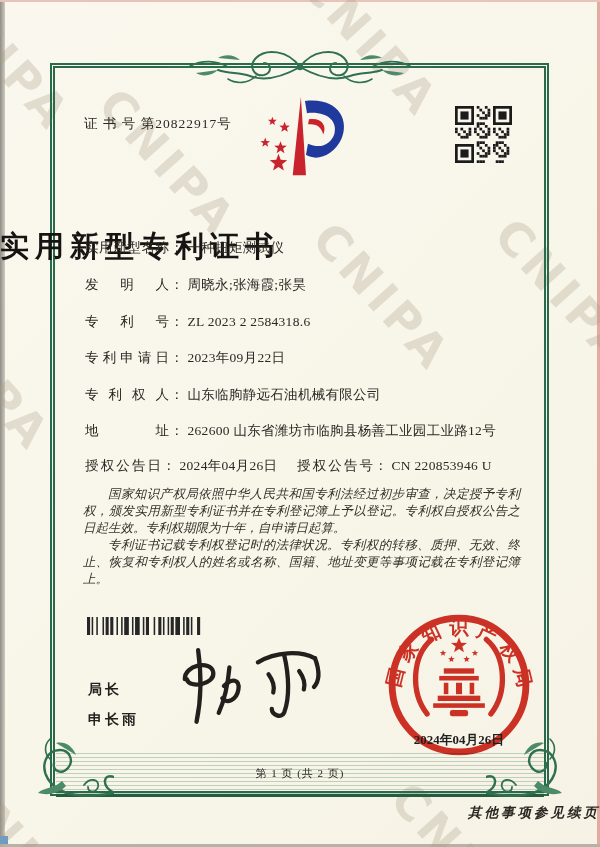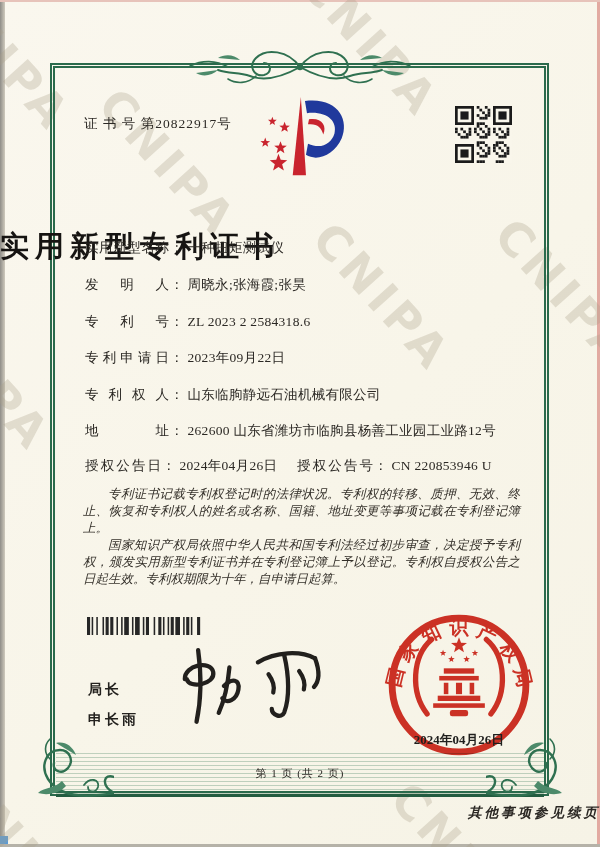--- a/index.html
+++ b/index.html
@@ -271,22 +271,22 @@
     </div>
     <div class="frow" style="top:218px;width:470px">
       <span class="flabel-sm">授权公告日</span><span class="fcolon">：</span><span class="fvalue">2024年04月26日</span>
       <span class="pair2">
         <span class="flabel-sm">授权公告号</span><span class="fcolon">：</span><span class="fvalue">CN 220853946 U</span>
       </span>
     </div>
   </div>
 
   <div class="paras">
+    <p>国家知识产权局依照中华人民共和国专利法经过初步审查，决定授予专利权，颁发实用新型专利证书并在专利登记簿上予以登记。专利权自授权公告之日起生效。专利权期限为十年，自申请日起算。</p>
     <p>专利证书记载专利权登记时的法律状况。专利权的转移、质押、无效、终止、恢复和专利权人的姓名或名称、国籍、地址变更等事项记载在专利登记簿上。</p>
-    <p>国家知识产权局依照中华人民共和国专利法经过初步审查，决定授予专利权，颁发实用新型专利证书并在专利登记簿上予以登记。专利权自授权公告之日起生效。专利权期限为十年，自申请日起算。</p>
   </div>
 
   <svg class="barcode" viewBox="0 0 152 18" preserveAspectRatio="none">
     <g id="bars" fill="#262626">
         <rect x="0" y="0" width="3.1" height="18"></rect>
         <rect x="4.65" y="0" width="1.55" height="18"></rect>
         <rect x="9.3" y="0" width="1.55" height="18"></rect>
         <rect x="15.500000000000002" y="0" width="1.55" height="18"></rect>
         <rect x="18.6" y="0" width="3.1" height="18"></rect>
         <rect x="23.250000000000004" y="0" width="3.1" height="18"></rect>

